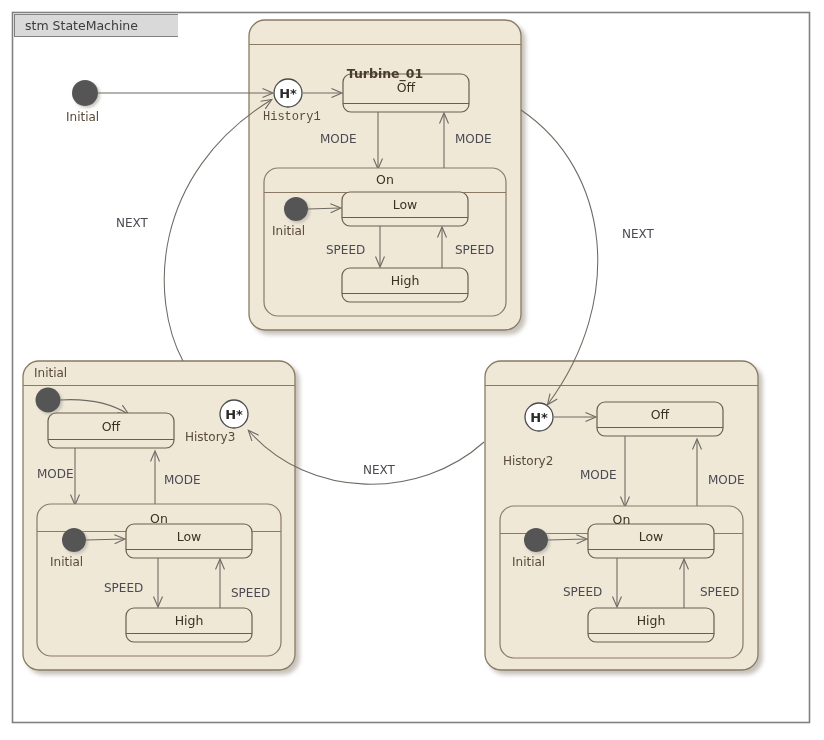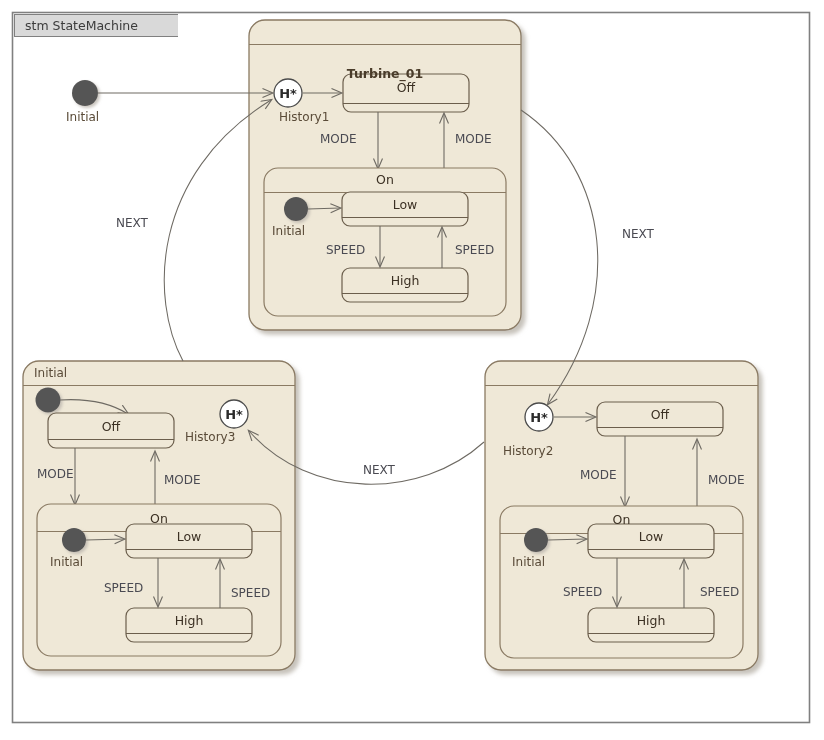--- a/index.html
+++ b/index.html
@@ -179,21 +179,21 @@
     <path d="M484,442 C420,500 310,500 249,431" fill="none" stroke="#6e6a63" stroke-width="1.05" marker-end="url(#arrowOpen)"></path>
   </svg>
 
   <div class="frame-title">
     <span>stm StateMachine</span>
   </div>
 
   <div class="lbl pseudo-label" style="left:66px;top:110px;">Initial</div>
 
   <div class="lbl state-title" style="left:249px;top:26px;width:272px;text-align:center;margin-top:40px;">Turbine_01</div>
-  <div class="lbl pseudo-label" style="left:279px;top:110px;">History1</div>
+  <div class="lbl pseudo-label" style="left:263px;top:110px;font-family:Liberation Mono, monospace;">History1</div>
   <div class="lbl node-name" style="left:343px;top:80px;width:126px;text-align:center;">Off</div>
   <div class="lbl edge-label" style="left:320px;top:132px;">MODE</div>
   <div class="lbl edge-label" style="left:455px;top:132px;">MODE</div>
   <div class="lbl node-name" style="left:264px;top:172px;width:242px;text-align:center;">On</div>
   <div class="lbl pseudo-label" style="left:272px;top:224px;">Initial</div>
   <div class="lbl node-name" style="left:342px;top:197px;width:126px;text-align:center;">Low</div>
   <div class="lbl node-name" style="left:342px;top:273px;width:126px;text-align:center;">High</div>
   <div class="lbl edge-label" style="left:326px;top:243px;">SPEED</div>
   <div class="lbl edge-label" style="left:455px;top:243px;">SPEED</div>
 
@@ -202,21 +202,21 @@
   <div class="lbl pseudo-label" style="left:185px;top:430px;">History3</div>
   <div class="lbl edge-label" style="left:37px;top:467px;">MODE</div>
   <div class="lbl edge-label" style="left:164px;top:473px;">MODE</div>
   <div class="lbl node-name" style="left:37px;top:511px;width:244px;text-align:center;">On</div>
   <div class="lbl pseudo-label" style="left:50px;top:555px;">Initial</div>
   <div class="lbl node-name" style="left:126px;top:529px;width:126px;text-align:center;">Low</div>
   <div class="lbl node-name" style="left:126px;top:613px;width:126px;text-align:center;">High</div>
   <div class="lbl edge-label" style="left:104px;top:581px;">SPEED</div>
   <div class="lbl edge-label" style="left:231px;top:586px;">SPEED</div>
 
-  <div class="lbl pseudo-label" style="left:503px;top:444px;">History2</div>
+  <div class="lbl pseudo-label" style="left:503px;top:454px;">History2</div>
   <div class="lbl node-name" style="left:597px;top:407px;width:126px;text-align:center;">Off</div>
   <div class="lbl edge-label" style="left:580px;top:468px;">MODE</div>
   <div class="lbl edge-label" style="left:708px;top:473px;">MODE</div>
   <div class="lbl node-name" style="left:500px;top:512px;width:243px;text-align:center;">On</div>
   <div class="lbl pseudo-label" style="left:512px;top:555px;">Initial</div>
   <div class="lbl node-name" style="left:588px;top:529px;width:126px;text-align:center;">Low</div>
   <div class="lbl node-name" style="left:588px;top:613px;width:126px;text-align:center;">High</div>
   <div class="lbl edge-label" style="left:563px;top:585px;">SPEED</div>
   <div class="lbl edge-label" style="left:700px;top:585px;">SPEED</div>
 

